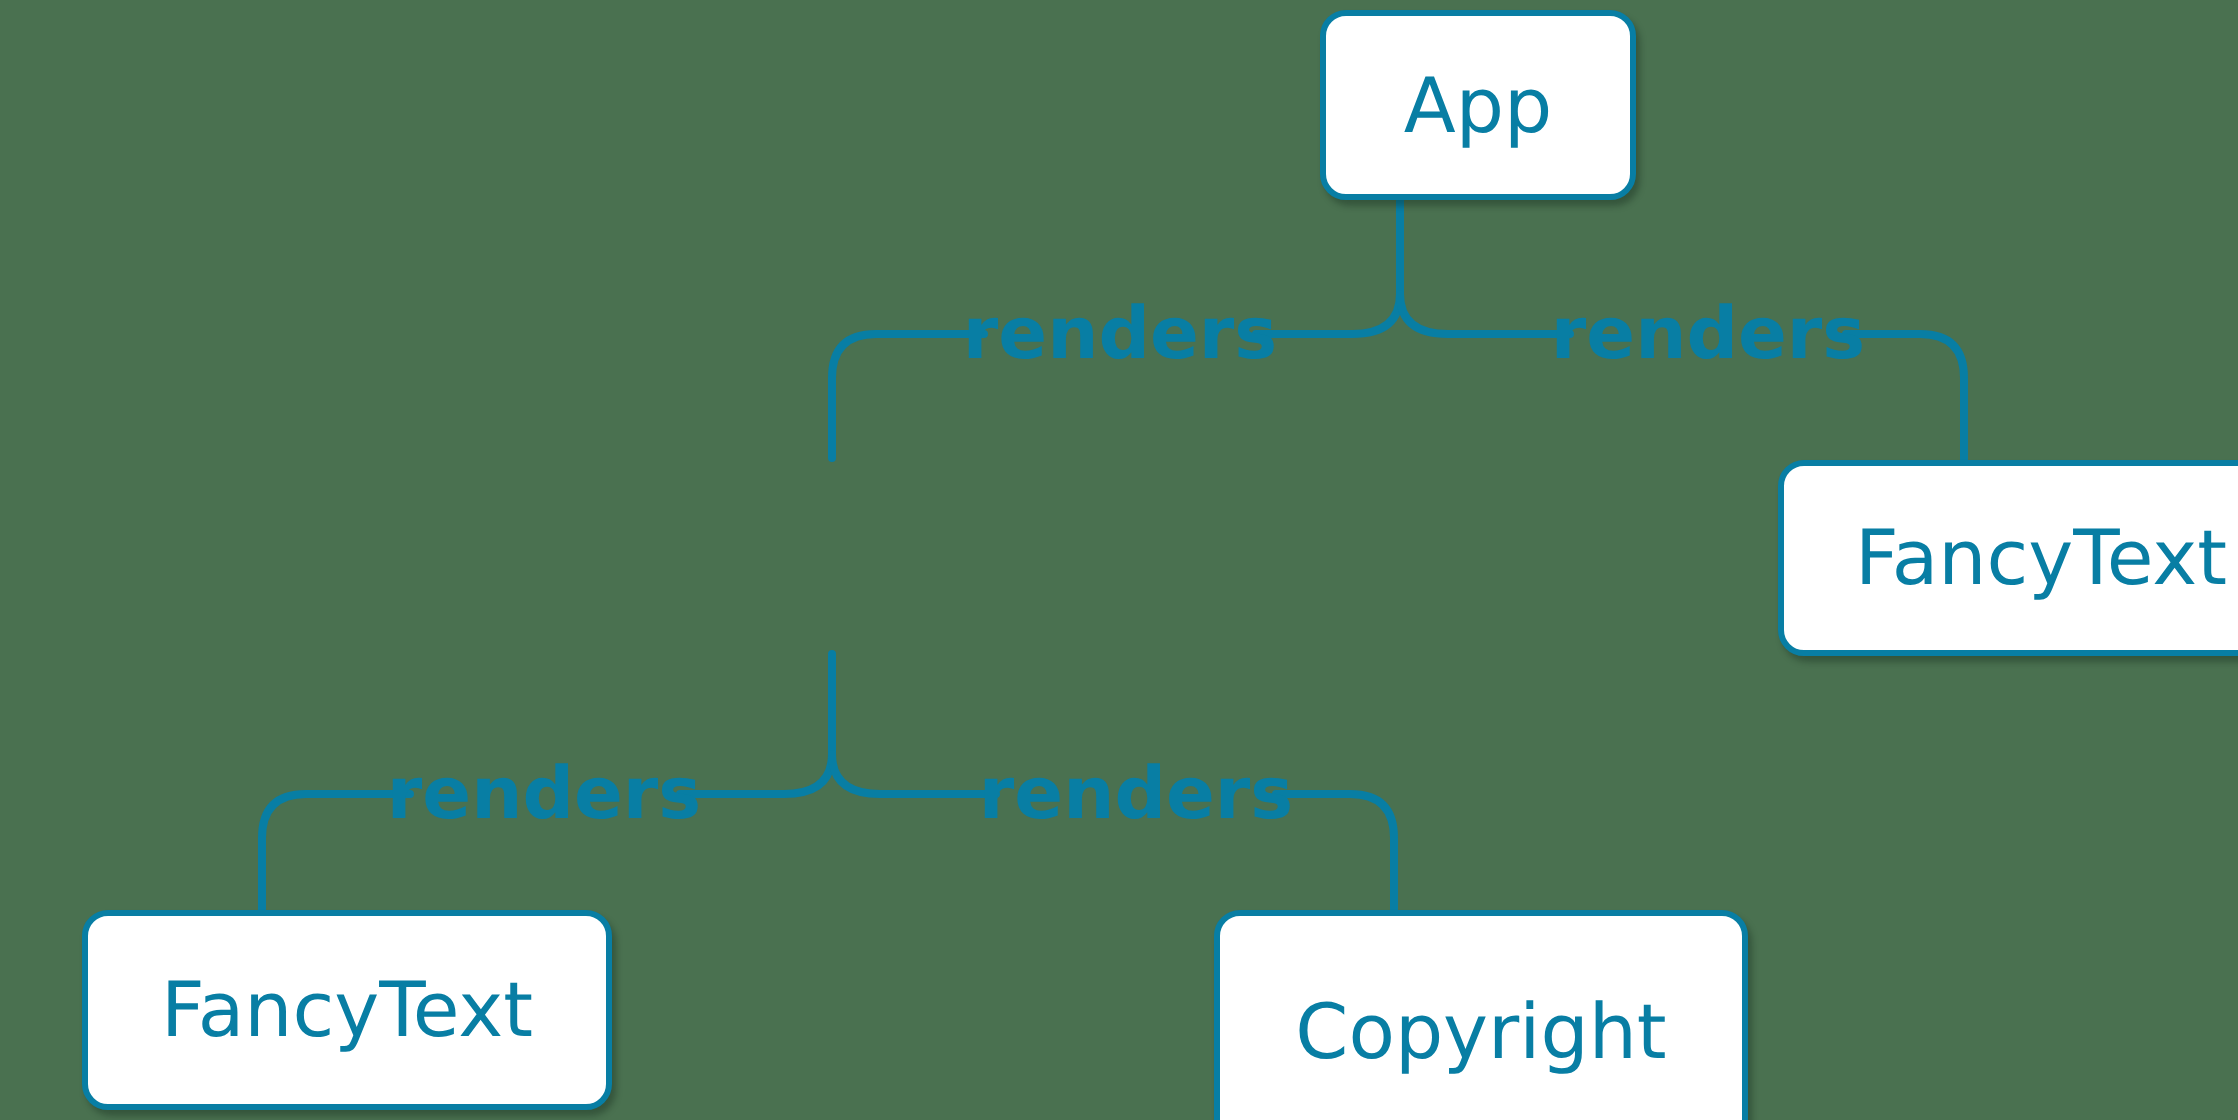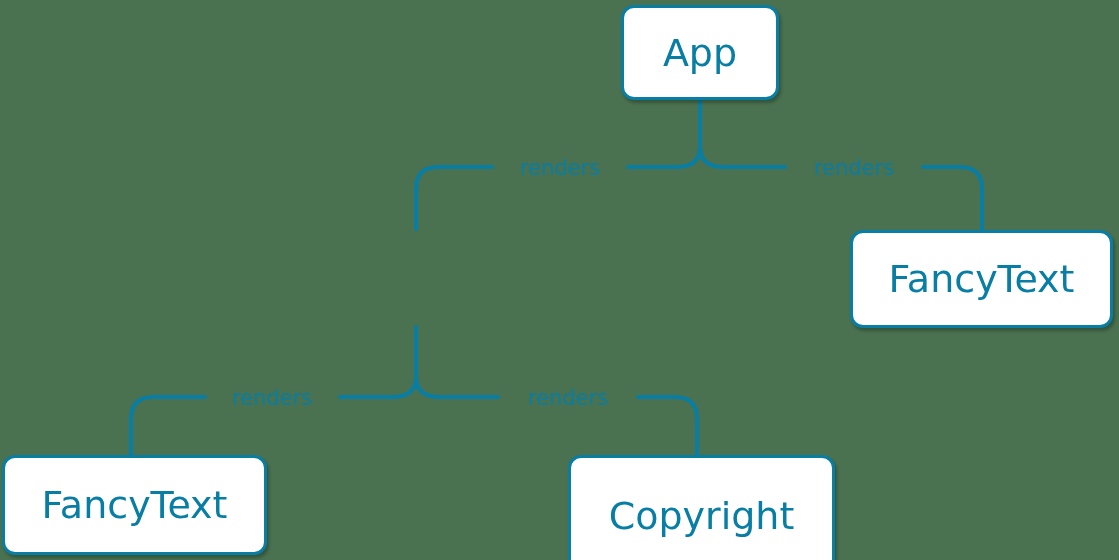--- a/index.html
+++ b/index.html
@@ -30,33 +30,34 @@
   }
   .node {
     position: absolute;
     background: var(--node-fill);
     border: 3px solid var(--accent);
     border-radius: 13px;
     display: flex;
     align-items: center;
     justify-content: center;
     box-shadow: 2px 3px 3px rgba(15, 35, 22, 0.35);
+    margin-left: 39px;
   }
   .node-label {
     color: var(--accent);
     font-size: 38px;
     line-height: 1;
     white-space: nowrap;
   }
   .edge-label {
     position: absolute;
     transform: translate(-50%, -50%);
     color: var(--accent);
-    font-size: 21px;
-    font-weight: normal;
+    font-size: 36px;
+    font-weight: bold;
     line-height: 1;
     white-space: nowrap;
   }
 </style>
 </head>
 <body>
 
 <div class="stage">
 
   <svg class="edges" viewBox="0 0 1119 560" aria-hidden="true">

